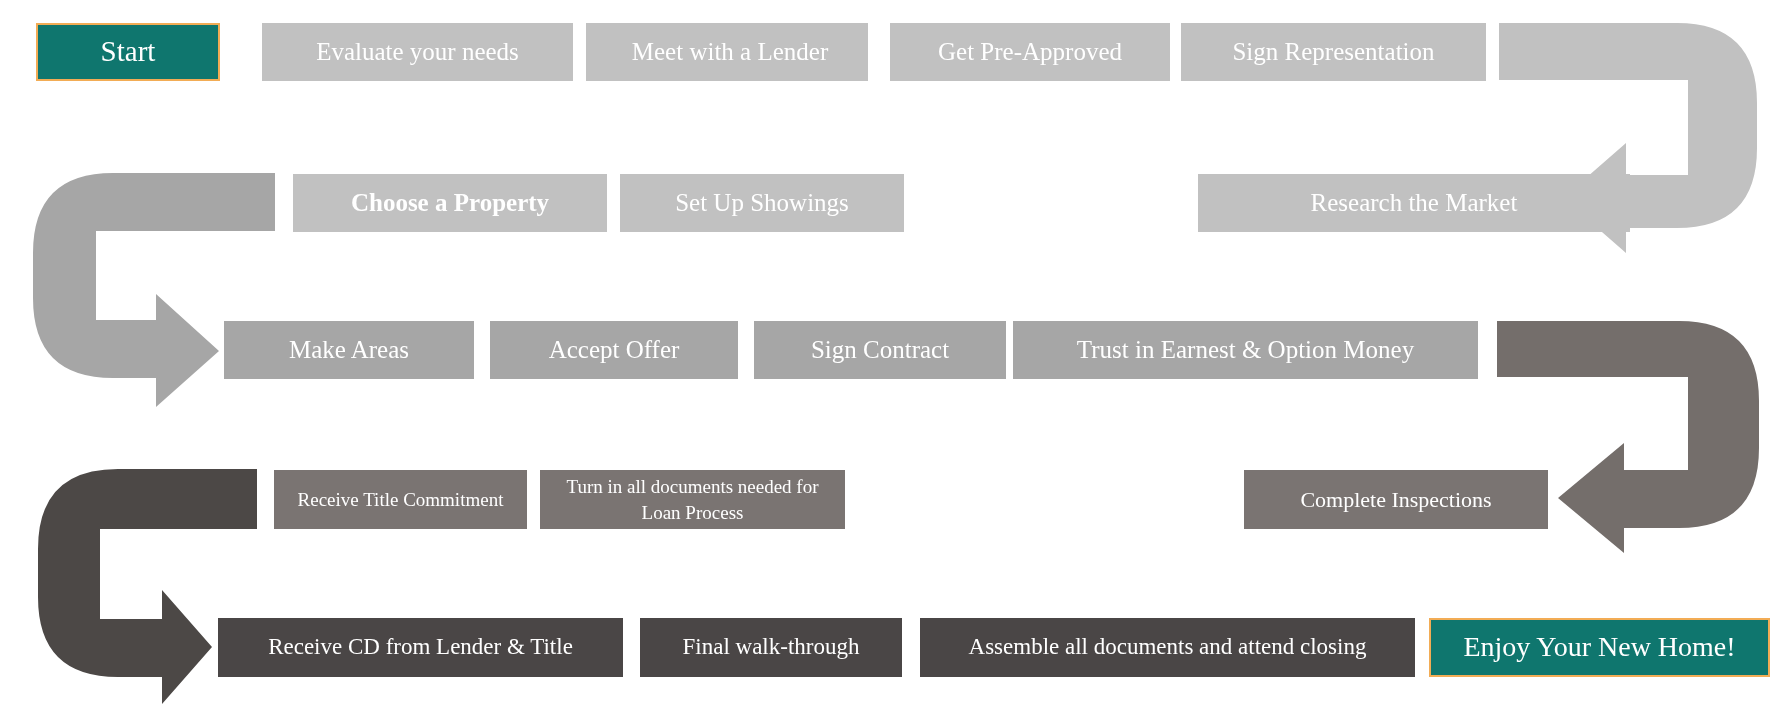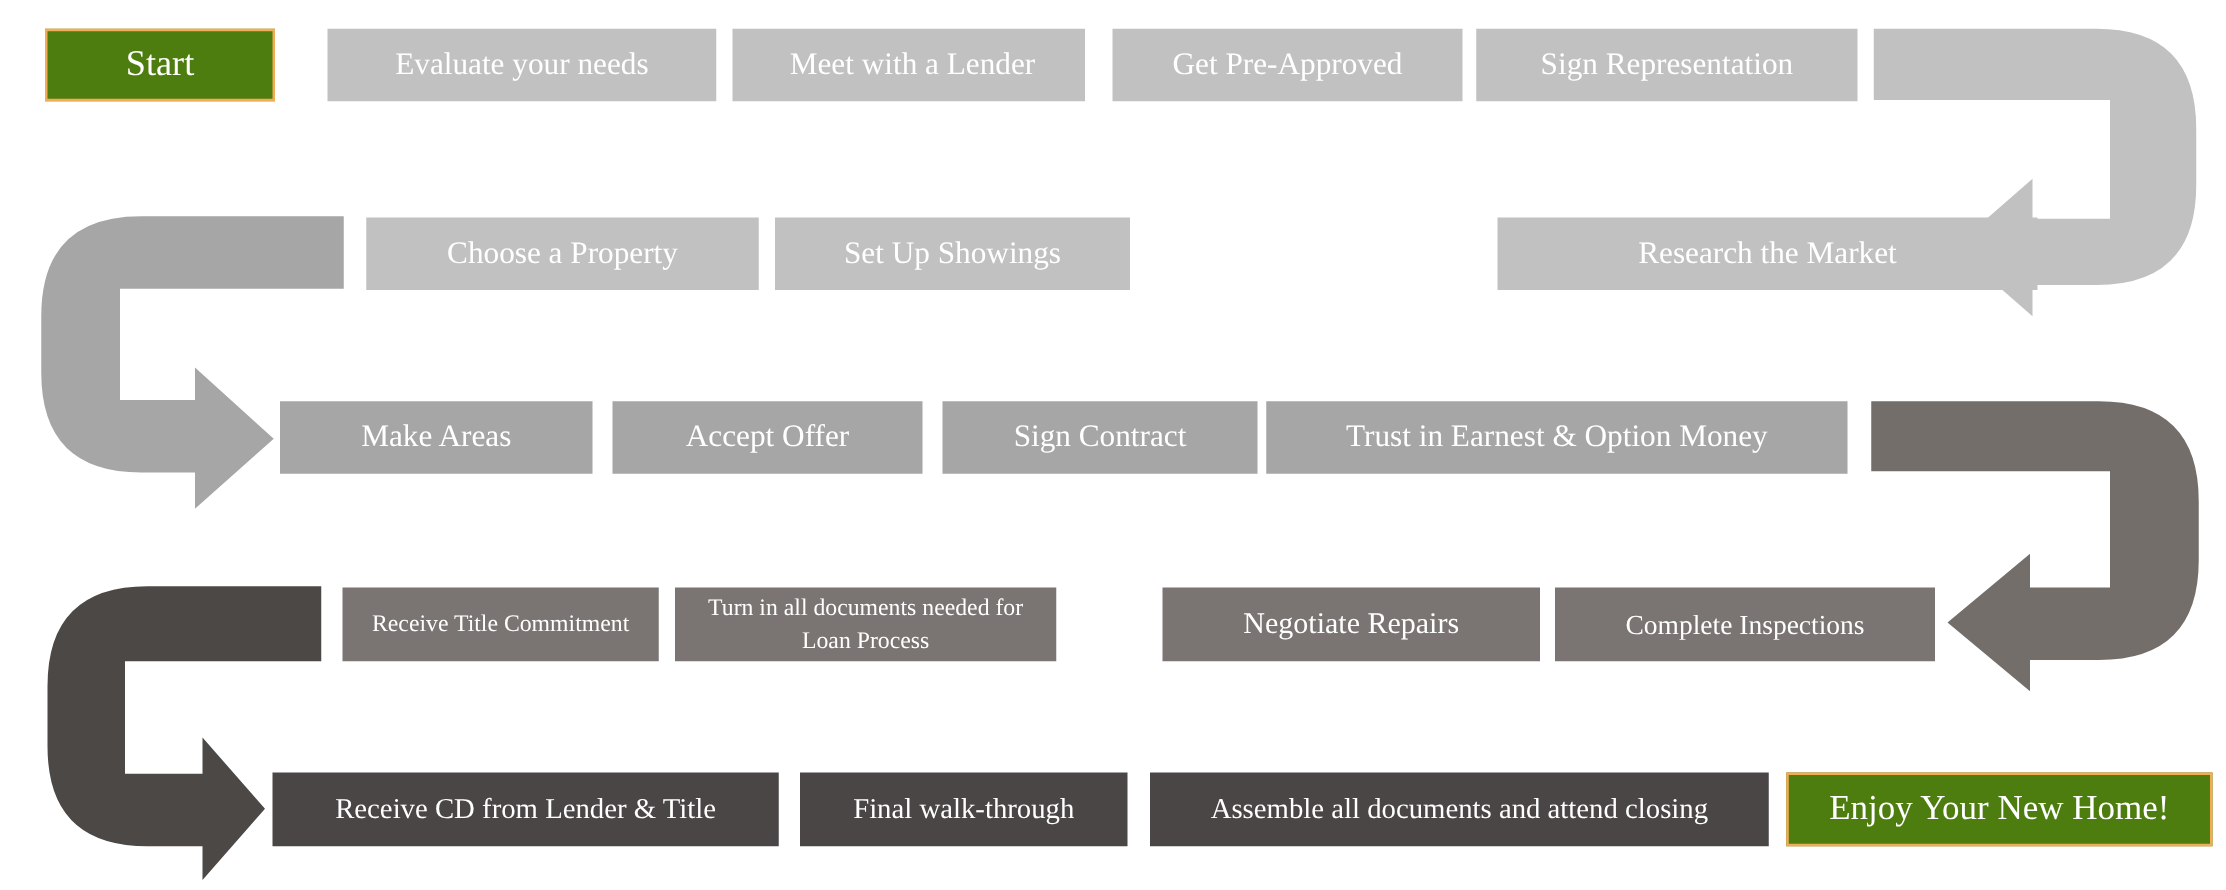--- a/index.html
+++ b/index.html
@@ -24,28 +24,28 @@
   .r1{top:23px;height:58px;font-size:25px;}
   .r2{top:174px;height:58px;font-size:25px;}
   .r3{top:321px;height:58px;font-size:25px;}
   .r4{top:470px;height:59px;font-size:23px;}
   .r5{top:618px;height:59px;font-size:23px;}
   
   .c-light  {background:#C1C1C1;}
   .c-medium {background:#A6A6A6;}
   .c-dark   {background:#7A7472;}
   .c-darkest{background:#4A4646;}
-  .c-orange {background:#4d7c0f;border:2px solid #F2AC55;}
+  .c-orange {background:#0f766e;border:2px solid #F2AC55;}
   
   .p-start   {left:36px;  width:184px;font-size:29px;}
   .p-evaluate{left:262px; width:311px;}
   .p-meet    {left:586px; width:282px;padding-left:14px;}
   .p-get     {left:890px; width:280px;}
   .p-sign    {left:1181px;width:305px;}
-  .p-choose  {left:293px; width:314px;}
+  .p-choose  {left:293px; width:314px;font-weight:bold;}
   .p-setup   {left:620px; width:284px;}
   .p-areas   {left:918px; width:258px;}
   .p-market  {left:1198px;width:432px;}
   .p-offers  {left:224px; width:250px;}
   .p-accept  {left:490px; width:248px;}
   .p-contract{left:754px; width:252px;}
   .p-trust   {left:1013px;width:465px;}
   .p-title   {left:274px; width:253px;font-size:19px;}
   .p-docs    {left:540px; width:305px;font-size:19px;line-height:1.35;}
   .p-repairs {left:930px; width:302px;font-size:24px;}
@@ -77,21 +77,20 @@
   <div class="box r2 c-light p-setup">Set Up Showings</div>
   <div class="box r2 c-light p-market">Research the Market</div>
 
   <div class="box r3 c-medium p-offers">Make Areas</div>
   <div class="box r3 c-medium p-accept">Accept Offer</div>
   <div class="box r3 c-medium p-contract">Sign Contract</div>
   <div class="box r3 c-medium p-trust">Trust in Earnest &amp; Option Money</div>
 
   <div class="box r4 c-dark p-title">Receive Title Commitment</div>
   <div class="box r4 c-dark p-docs">Turn in all documents needed for Loan Process</div>
-  <div class="box r4 c-dark p-repairs">Negotiate Repairs</div>
   <div class="box r4 c-dark p-inspect">Complete Inspections</div>
 
   <div class="box r5 c-darkest p-cd">Receive CD from Lender &amp; Title</div>
   <div class="box r5 c-darkest p-walk">Final walk-through</div>
   <div class="box r5 c-darkest p-assemble">Assemble all documents and attend closing</div>
   <div class="box r5 c-orange p-enjoy">Enjoy Your New Home!</div>
 
 </div>
 
 </body></html>

